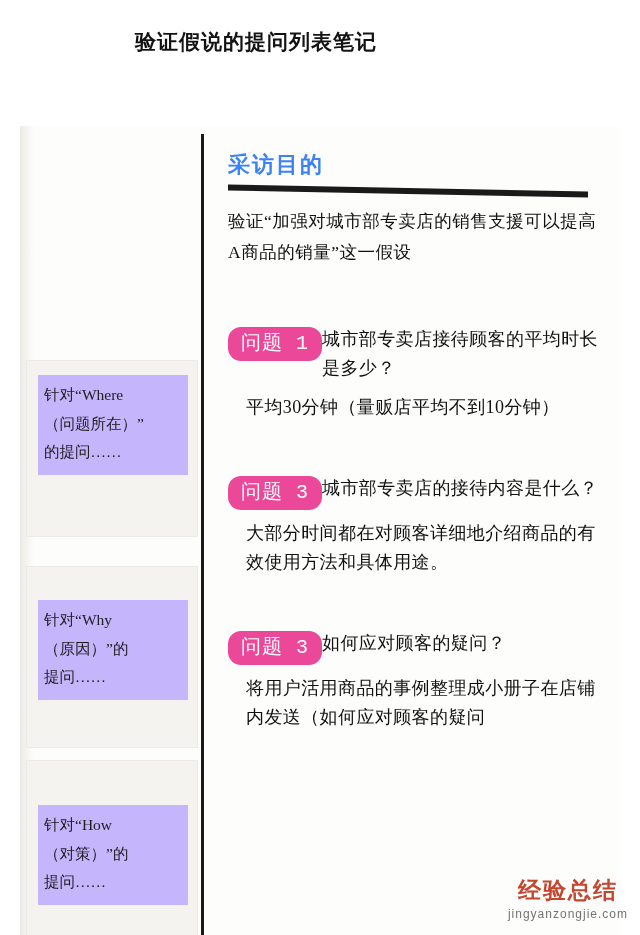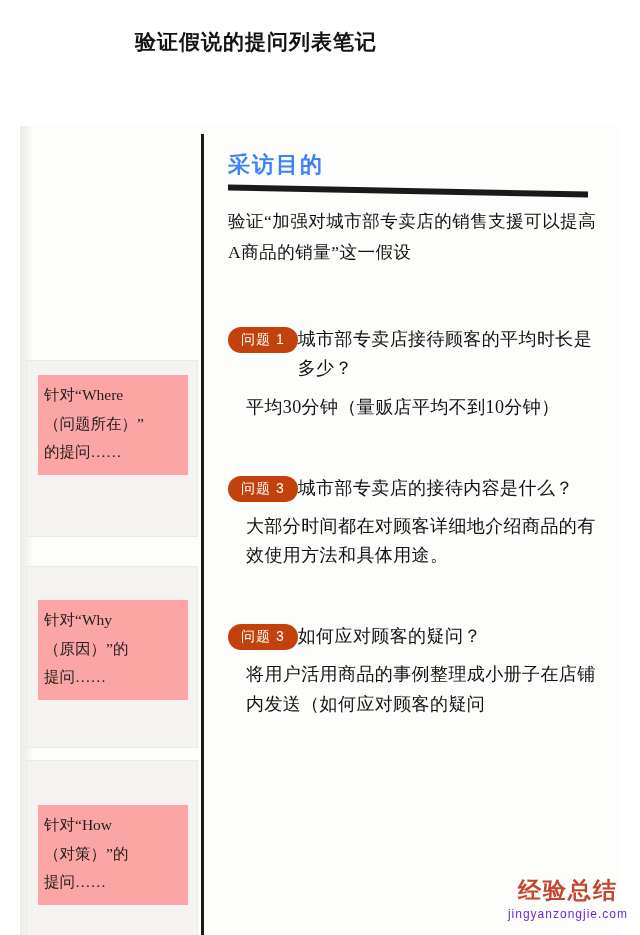--- a/index.html
+++ b/index.html
@@ -60,21 +60,21 @@
   }
 
   
   .note {
     position: absolute;
     left: 38px;
     width: 150px;
     font-size: 15.5px;
     line-height: 1.85;
     color: #1d1d1d;
-    background: #fca5a5;
+    background: #c4b5fd;
     padding: 6px 4px 8px 6px;
     box-sizing: border-box;
   }
   .note .ln { display: block; white-space: nowrap; }
   #note-where { top: 375px; }
   #note-why   { top: 600px; }
   #note-how   { top: 805px; }
 
   
   .flap {
@@ -115,30 +115,30 @@
     font-size: 17.5px;
     line-height: 1.75;
     letter-spacing: 0.5px;
   }
 
   
   .qblock { margin-top: 34px; position: relative; }
   .qrow { display: flex; align-items: flex-start; }
   .qtag {
     flex: 0 0 auto;
-    background: #c2410c;
+    background: #ec4899;
     color: #ffffff;
     border-radius: 13px;
     padding: 3px 13px 4px 13px;
-    font-size: 14px;
+    font-size: 20px;
     line-height: 1.35;
     letter-spacing: 1px;
     white-space: nowrap;
     margin-top: 2px;
-    font-family: Liberation Sans, sans-serif;
+    font-family: Liberation Mono, monospace;
   }
   .qtext {
     font-size: 18px;
     line-height: 1.62;
     letter-spacing: 0.4px;
   }
   .qanswer {
     margin-top: 9px;
     margin-left: 18px;
     font-size: 18px;
@@ -162,21 +162,21 @@
   .wm-main {
     font-size: 23px;
     font-weight: bold;
     letter-spacing: 2px;
     text-shadow: 1px 1px 0 rgba(255,255,255,.7);
   }
   .wm-sub {
     font-size: 12px;
     letter-spacing: 1px;
     margin-top: 1px;
-    color: #6d28d9;
+    color: #737373;
   }
 </style>
 </head>
 <body>
 
 <div class="page-title">验证假说的提问列表笔记</div>
 
 <div class="sheet"></div>
 
 <div class="flap" id="flap-1"></div>

